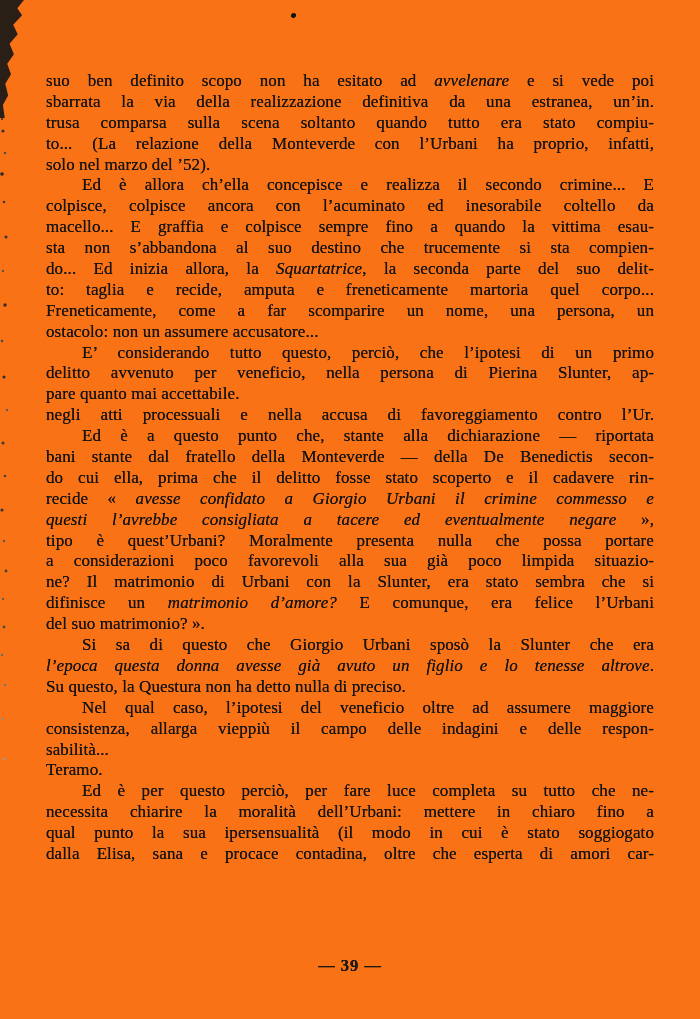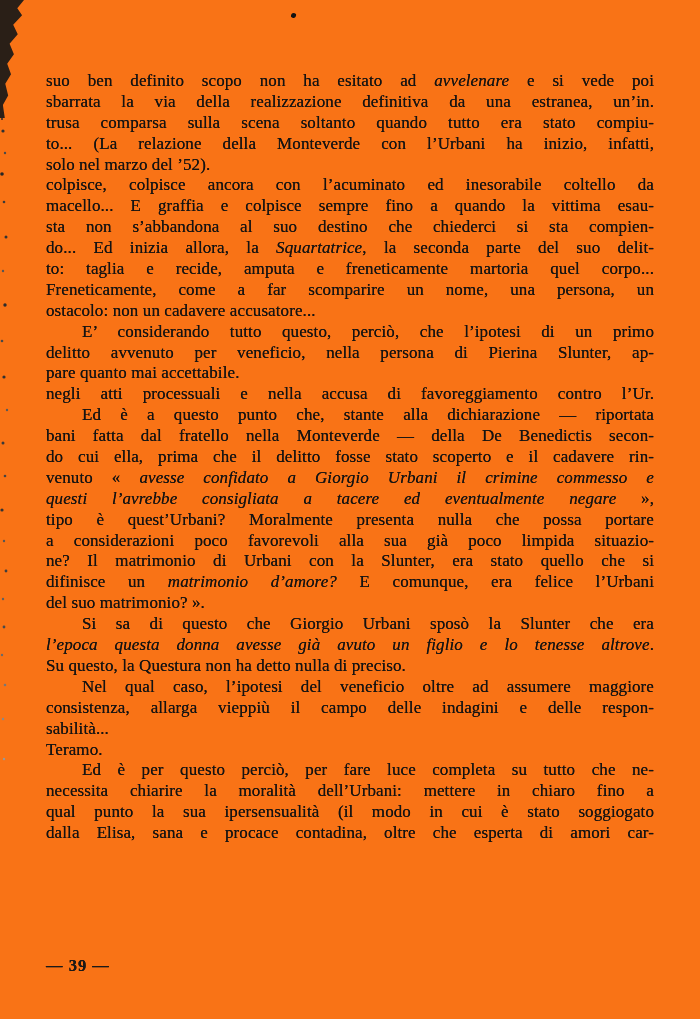--- a/index.html
+++ b/index.html
@@ -24,21 +24,21 @@
     height:20.9px;line-height:20.9px;overflow:hidden;
     text-align:justify;text-align-last:justify;
     white-space:normal;
   }
   .line.last{text-align-last:left;}
   .line.indent{text-indent:36px;}
   .it{font-style:italic;}
   
   .page-number{
     position:absolute;left:46px;top:956px;width:608px;
-    text-align:left;font-size:16.5px;font-weight:700;
+    text-align:center;font-size:16.5px;font-weight:700;
     letter-spacing:1px;color:#1a1a1a;
     text-shadow:0 0 0.4px rgba(0,0,0,0.9);
   }
   
   .corner-blob{
     position:absolute;left:0;top:0;width:24px;height:118px;
     background:#181818;opacity:0.92;filter:blur(0.4px);
     clip-path:polygon(0% 0%,100% 0%,72% 7%,92% 13%,55% 21%,74% 29%,40% 37%,
       58% 46%,30% 54%,46% 63%,22% 71%,34% 81%,12% 89%,20% 100%,0% 100%);
   }
@@ -64,41 +64,42 @@
 
 <div class="page">
   <div class="corner-blob"></div>
   <div class="edge-speckles"></div>
   <div class="top-dot"></div>
 
   <main class="text-block">
       <div class="line"><span>suo ben definito scopo non ha esitato ad </span><span class="it">avvelenare</span><span> e si vede poi</span></div>
       <div class="line"><span>sbarrata la via della realizzazione definitiva da una estranea, un’in.</span></div>
       <div class="line"><span>trusa comparsa sulla scena soltanto quando tutto era stato compiu-</span></div>
-      <div class="line"><span>to... (La relazione della Monteverde con l’Urbani ha inizio, infatti,</span></div>
+      <div class="line"><span>to... (La relazione della Monteverde con l’Urbani ha proprio, infatti,</span></div>
       <div class="line last"><span>solo nel marzo del ’52).</span></div>
+      <div class="line indent"><span>Ed è allora ch’ella concepisce e realizza il secondo crimine... E</span></div>
       <div class="line"><span>colpisce, colpisce ancora con l’acuminato ed inesorabile coltello da</span></div>
       <div class="line"><span>macello... E graffia e colpisce sempre fino a quando la vittima esau-</span></div>
-      <div class="line"><span>sta non s’abbandona al suo destino che chiederci si sta compien-</span></div>
+      <div class="line"><span>sta non s’abbandona al suo destino che trucemente si sta compien-</span></div>
       <div class="line"><span>do... Ed inizia allora, la </span><span class="it">Squartatrice</span><span>, la seconda parte del suo delit-</span></div>
       <div class="line"><span>to: taglia e recide, amputa e freneticamente martoria quel corpo...</span></div>
       <div class="line"><span>Freneticamente, come a far scomparire un nome, una persona, un</span></div>
-      <div class="line last"><span>ostacolo: non un cadavere accusatore...</span></div>
+      <div class="line last"><span>ostacolo: non un assumere accusatore...</span></div>
       <div class="line indent"><span>E’ considerando tutto questo, perciò, che l’ipotesi di un primo</span></div>
       <div class="line"><span>delitto avvenuto per veneficio, nella persona di Pierina Slunter, ap-</span></div>
       <div class="line last"><span>pare quanto mai accettabile.</span></div>
       <div class="line"><span>negli atti processuali e nella accusa di favoreggiamento contro l’Ur.</span></div>
       <div class="line indent"><span>Ed è a questo punto che, stante alla dichiarazione — riportata</span></div>
-      <div class="line"><span>bani fatta dal fratello nella Monteverde — della De Benedictis secon-</span></div>
+      <div class="line"><span>bani stante dal fratello della Monteverde — della De Benedictis secon-</span></div>
       <div class="line"><span>do cui ella, prima che il delitto fosse stato scoperto e il cadavere rin-</span></div>
-      <div class="line"><span>venuto « </span><span class="it">avesse confidato a Giorgio Urbani il crimine commesso e</span></div>
+      <div class="line"><span>recide « </span><span class="it">avesse confidato a Giorgio Urbani il crimine commesso e</span></div>
       <div class="line"><span class="it">questi l’avrebbe consigliata a tacere ed eventualmente negare</span><span> »,</span></div>
       <div class="line"><span>tipo è quest’Urbani? Moralmente presenta nulla che possa portare</span></div>
       <div class="line"><span>a considerazioni poco favorevoli alla sua già poco limpida situazio-</span></div>
-      <div class="line"><span>ne? Il matrimonio di Urbani con la Slunter, era stato quello che si</span></div>
+      <div class="line"><span>ne? Il matrimonio di Urbani con la Slunter, era stato sembra che si</span></div>
       <div class="line"><span>difinisce un </span><span class="it">matrimonio d’amore?</span><span> E comunque, era felice l’Urbani</span></div>
       <div class="line last"><span>del suo matrimonio? ».</span></div>
       <div class="line indent"><span>Si sa di questo che Giorgio Urbani sposò la Slunter che era</span></div>
       <div class="line"><span class="it">l’epoca questa donna avesse già avuto un figlio e lo tenesse altrove</span><span>.</span></div>
       <div class="line last"><span>Su questo, la Questura non ha detto nulla di preciso.</span></div>
       <div class="line indent"><span>Nel qual caso, l’ipotesi del veneficio oltre ad assumere maggiore</span></div>
       <div class="line"><span>consistenza, allarga vieppiù il campo delle indagini e delle respon-</span></div>
       <div class="line last"><span>sabilità...</span></div>
       <div class="line last"><span>Teramo.</span></div>
       <div class="line indent"><span>Ed è per questo perciò, per fare luce completa su tutto che ne-</span></div>

